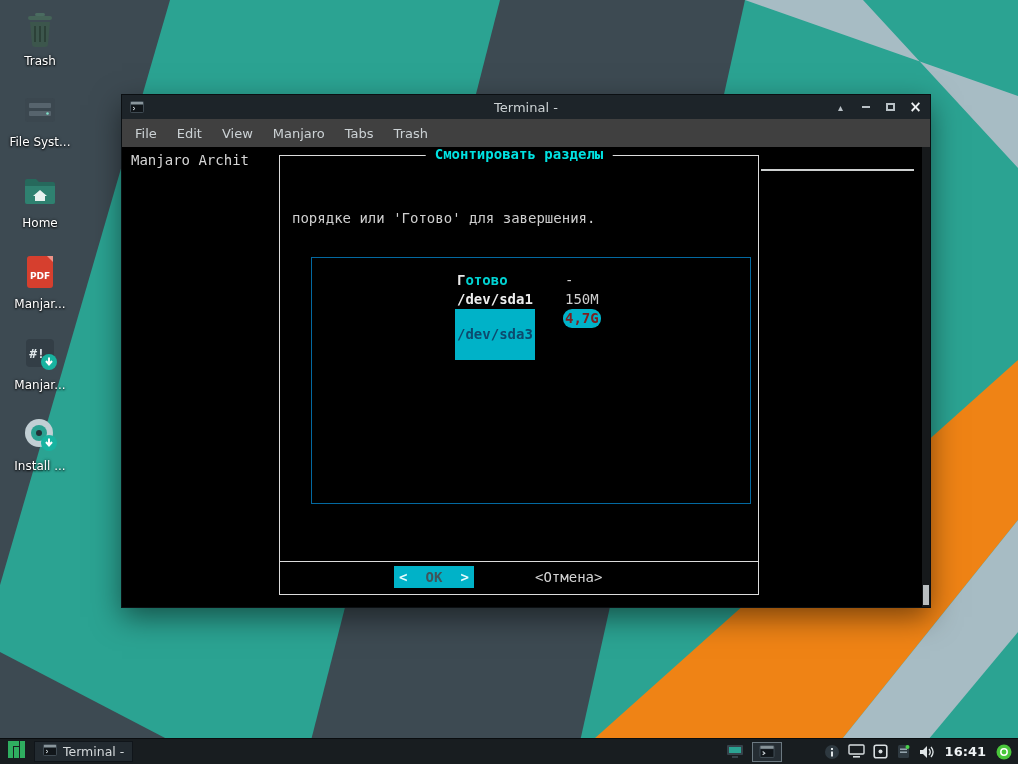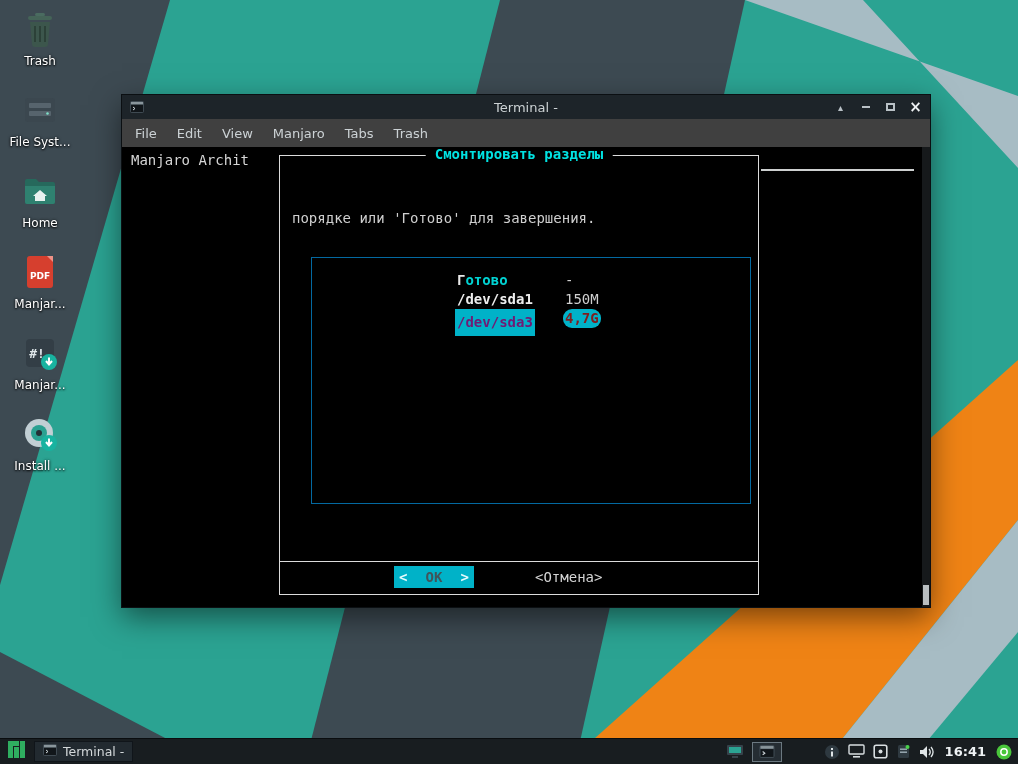--- a/index.html
+++ b/index.html
@@ -47,21 +47,21 @@
                background:#000; padding:0 9px; color:#00e2e2; font-weight:bold; white-space:nowrap; }
   .dlg-text { position:absolute; left:12px; white-space:pre; color:#cfcfcf; }
   .l1 { top:34px; } .l2 { top:53px; }
   .listbox { position:absolute; left:19px; top:101px; width:440px; height:247px; border:1px solid #0369a1;margin-left:12px; }
   .lrow { position:absolute; left:0; width:100%; height:19px; }
   .r1{top:13px}.r2{top:32px}.r3{top:51px}
   .tag  { position:absolute; left:145px; font-weight:bold; color:#00d2d2; white-space:pre; }
   .tkey { color:#e9e9e9; }
   .r2 .tag { color:#ececec; }
   .item { position:absolute; left:253px; color:#cfcfcf; white-space:pre; }
-  .r3 .tag  { background:#00b2c8; color:#701a75; padding:4px 2px; margin-left:-2px; }
+  .r3 .tag  { background:#00b2c8; color:#0c4a6e; padding:16px 2px; margin-left:-2px; }
   .r3 .item { background:#00b2c8; color:#7f1d1d; font-weight:bold; padding:0 2px; margin-left:-2px;border-radius:9px; }
   .dlg-sep { position:absolute; left:0; right:0; top:405px; border-top:1px solid #dcdcdc; }
   .ok-btn { position:absolute; left:114px; top:410px; width:80px; height:22px; background:#00b2c8;
             display:flex; align-items:center; justify-content:space-between; padding:0 5px; cursor:default; }
   .ok-br  { color:#e6fbfd; font-weight:bold; }
   .ok-lbl { color:#40545a; font-weight:bold; }
   .cancel-btn { position:absolute; left:255px; top:410px; height:22px; line-height:22px; color:#d4d4d4; cursor:default; }
 
   
   .taskbar { position:absolute; left:0; top:738px; width:1018px; height:26px; background:#181d20;

